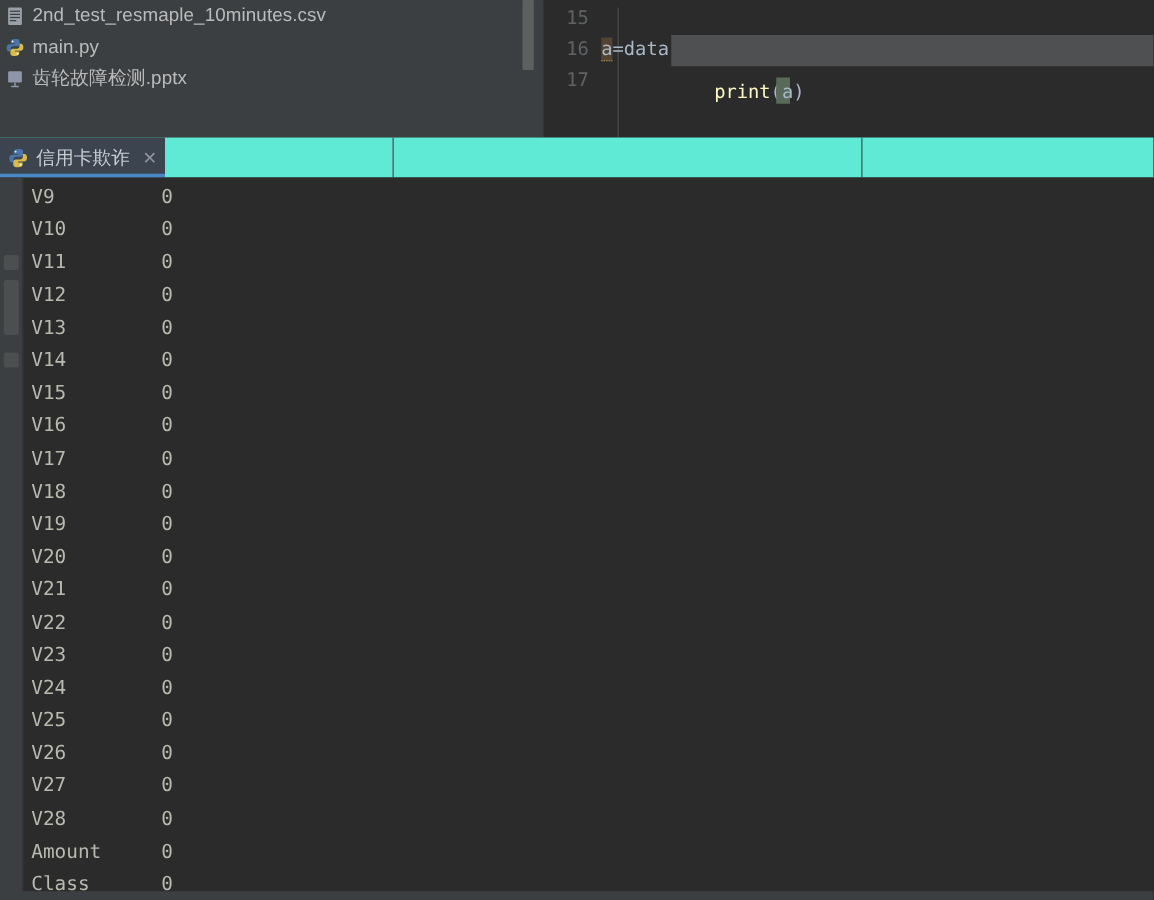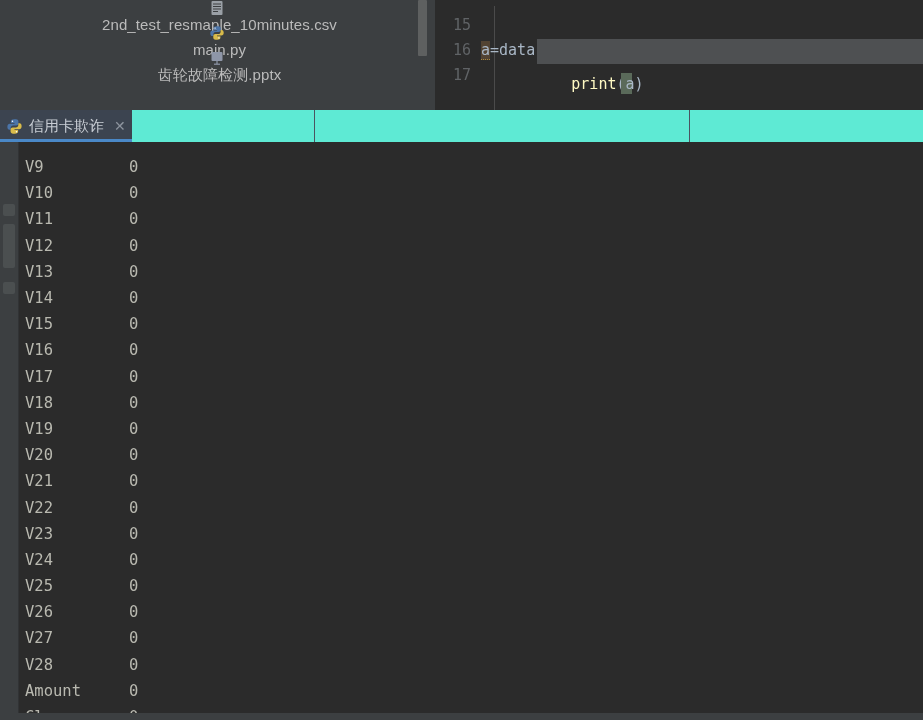--- a/index.html
+++ b/index.html
@@ -34,21 +34,20 @@
     background: #3c3f41;
     overflow: hidden;
   }
   .tree-row {
     position: relative;
     height: 25px;
     display: flex;
     align-items: center;
     padding-left: 4px;
     box-sizing: border-box;
-    flex-direction: column;
   }
   .tree-row.selected { background: #0d2d4a; }
   .tree-label {
     font-size: 15px;
     color: #bbbbbb;
     white-space: nowrap;
     letter-spacing: 0.1px;
   }
   .tree-row.selected .tree-label { color: #d6d6d6; }
 
@@ -225,21 +224,21 @@
   .console-divider {
     position: absolute;
     left: 18px; top: 0;
     width: 1px; height: 578px;
     background: #313335;
   }
   .console-body {
     position: absolute;
     left: 19px; top: 0;
     right: 0; height: 578px;
-    padding-top: 12px;
+    padding-top: 2px;
     box-sizing: border-box;
   }
   .out-row {
     height: 26.2px;
     display: flex;
     align-items: center;
     font-family: "DejaVu Sans Mono", monospace;
     font-size: 15.5px;
     color: #b9b9b0;
   }
@@ -323,21 +322,21 @@
       <div class="tree-scroll-track">
         <div class="tree-scroll-thumb"></div>
       </div>
     </div>
 
     <div class="editor">
       <div class="indent-guide"></div>
 
       <div class="editor-sliver"></div>
 
-      <div class="code-line" style="margin-top:12px;">
+      <div class="code-line" style="margin-top:1px;">
         <span class="gutter">15</span>
         <span class="code-text">
           
           
           
           <span class="tok-comment">#print(data.head())</span>
         </span>
       </div>
 
       <div class="code-line">

